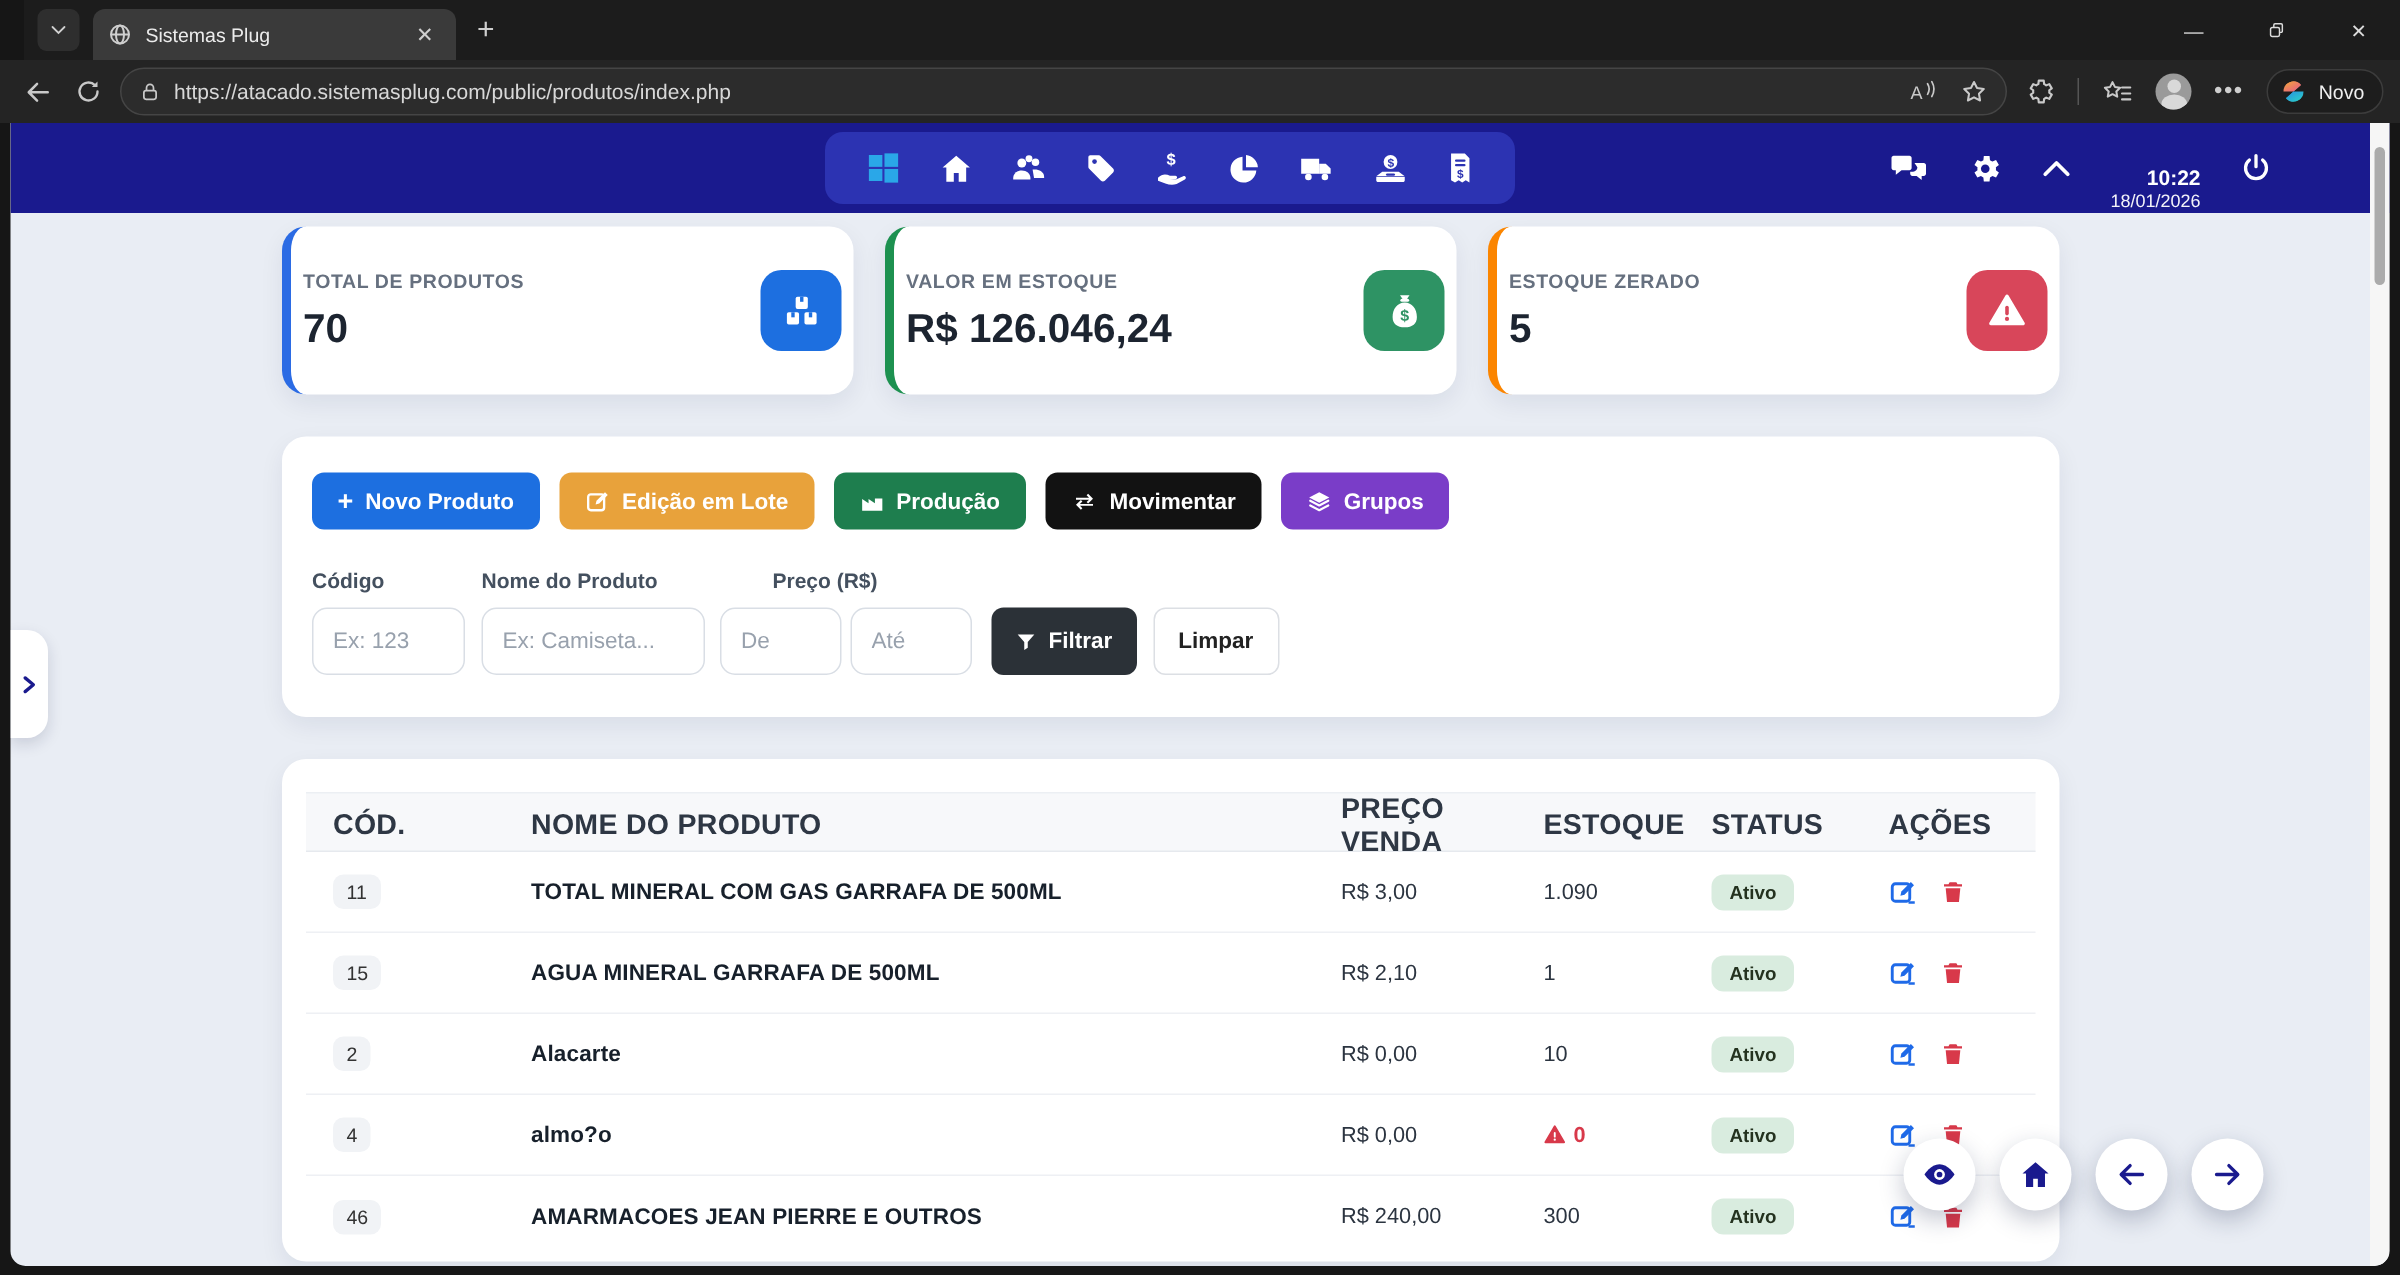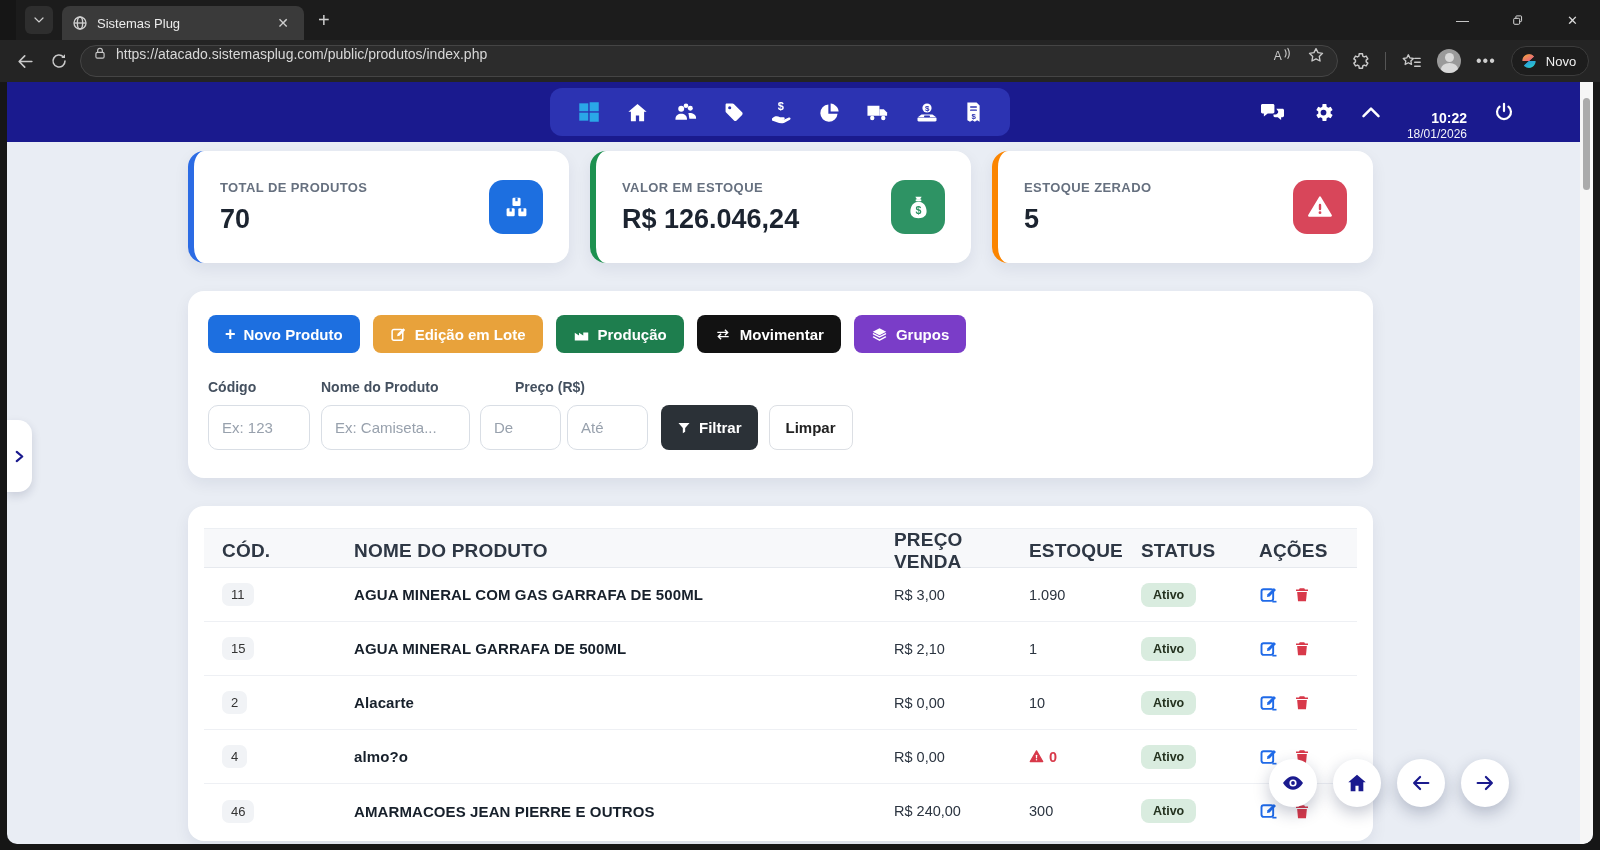--- a/index.html
+++ b/index.html
@@ -12,21 +12,21 @@
   .tab-menu-btn { width:28px; height:28px; margin-left:9px; border-radius:6px; background:#2e2e2e; display:flex; align-items:center; justify-content:center; color:#cfcfcf; }
   .tab { margin-left:9px; width:242px; height:34px; align-self:flex-end; background:#3a3a3a; border-radius:8px 8px 0 0; display:flex; align-items:center; padding:0 10px; color:#ececec; }
   .tab .title { flex:1; font-size:13px; margin-left:9px; white-space:nowrap; overflow:hidden; }
   .tab .close { color:#cfcfcf; font-size:14px; padding:2px 5px; border-radius:4px; }
   .newtab { color:#cfcfcf; font-size:20px; margin-left:14px; font-weight:400; }
   .wincontrols { margin-left:auto; display:flex; align-items:center; height:100%; color:#dcdcdc; }
   .wincontrols .wc { width:55px; height:100%; display:flex; align-items:center; justify-content:center; font-size:13px; }
 
   .toolbar { position:absolute; top:40px; left:0; right:0; height:42px; background:#242424; display:flex; align-items:center; color:#c9c9c9; }
   .nav-ico { width:34px; display:flex; justify-content:center; color:#c9c9c9; }
-  .urlpill { height:32px; flex:0 0 auto; width:1258px; margin-left:4px; background:#2c2c2c; border:1px solid #454545; border-radius:16px; display:flex; align-items:flex-start; padding:0 12px; }
+  .urlpill { height:32px; flex:0 0 auto; width:1258px; margin-left:4px; background:#2c2c2c; border:1px solid #454545; border-radius:16px; display:flex; align-items:center; padding:0 12px; }
   .urlpill .url { margin-left:9px; font-size:14px; color:#d8d8d8; flex:1; white-space:nowrap; overflow:hidden; }
   .pill-right { display:flex; align-items:center; gap:16px; color:#c9c9c9; }
   .tb-right { display:flex; align-items:center; gap:15px; margin-left:12px; }
   .tb-divider { width:1px; height:18px; background:#555; }
   .avatar { width:24px; height:24px; border-radius:50%; background:#9a9a9a; position:relative; overflow:hidden; }
   .avatar::before { content:""; position:absolute; top:4px; left:7.5px; width:9px; height:9px; border-radius:50%; background:#d9d9d9; }
   .avatar::after { content:""; position:absolute; top:14px; left:3.5px; width:17px; height:12px; border-radius:50%; background:#d9d9d9; }
   .ellipsis { font-size:16px; letter-spacing:1px; color:#cfcfcf; }
   .chatbtn { height:30px; background:#1d1d1d; border:1px solid #3c3c3c; border-radius:15px; display:flex; align-items:center; gap:7px; padding:0 12px 0 7px; color:#f0f0f0; font-size:13px; margin-right:10px; }
 
@@ -41,21 +41,21 @@
   .clock { text-align:right; line-height:1.25; }
   .clock .time { font-size:14px; font-weight:700;margin-top:28px; }
   .clock .date { font-size:12px; opacity:.95; }
 
   .flyout { position:absolute; left:0; top:338px; width:25px; height:72px; background:#fff; border-radius:0 14px 14px 0; box-shadow:0 4px 10px rgba(20,30,70,.15); display:flex; align-items:center; justify-content:center; color:#1a1a8e; font-weight:700; z-index:40; }
 
   .page { width:1185px; margin:9px 0 0 181px; }
 
   
   .stats { display:flex; gap:21px; }
-  .scard { flex:1; height:112px; background:#fff; border-radius:16px; box-shadow:0 6px 16px rgba(20,30,70,.07); display:flex; align-items:center; justify-content:space-between; padding:0 26px; border-left:6px solid #000; }
+  .scard { flex:1; height:112px; background:#fff; border-radius:16px; box-shadow:0 6px 16px rgba(20,30,70,.07); display:flex; align-items:center; justify-content:space-between; padding:0 8px; border-left:6px solid #000; }
   .scard.b { border-left-color:#2b6be4; } .scard.g { border-left-color:#1d9150; } .scard.o { border-left-color:#fb8500; }
   .scard .lbl { font-size:13px; font-weight:700; letter-spacing:.4px; color:#66707f; }
   .scard .val { font-size:27px; font-weight:800; color:#1c2430; margin-top:9px; }
   .tile { width:54px; height:54px; border-radius:14px; display:flex; align-items:center; justify-content:center; color:#fff; }
   .tile.blue { background:#1d6fe0; } .tile.green { background:#2e9364; } .tile.red { background:#d8465a; }
 
   
   .panel { background:#fff; border-radius:16px; box-shadow:0 6px 16px rgba(20,30,70,.07); }
   .actions-card { margin-top:28px; padding:24px 20px 28px; }
   .btnrow { display:flex; gap:13px; }
@@ -372,21 +372,21 @@
         <div>CÓD.</div>
         <div>NOME DO PRODUTO</div>
         <div>PREÇO VENDA</div>
         <div>ESTOQUE</div>
         <div>STATUS</div>
         <div>AÇÕES</div>
       </div>
 
       <div class="t-row">
         <span class="codbadge">11</span>
-        <span class="pname">AGUA MINERAL COM GAS GARRAFA DE 500ML</span>
+        <span class="pname">TOTAL MINERAL COM GAS GARRAFA DE 500ML</span>
         <span class="pval">R$ 3,00</span>
         <span class="stockcell">
             <span>1.090</span>
           </span>
         <span class="statusbadge">Ativo</span>
         <span class="rowactions">
             <span class="act-edit">
               <svg width="20" height="20" viewBox="0 0 24 24">
                 <rect x="3" y="5" width="14" height="14" rx="2.5" fill="none" stroke="currentColor" stroke-width="2.3"></rect>
                 <path d="M9.5 14.5l.8-3.3 7.6-7.6 2.5 2.5-7.6 7.6z" fill="currentColor"></path>

